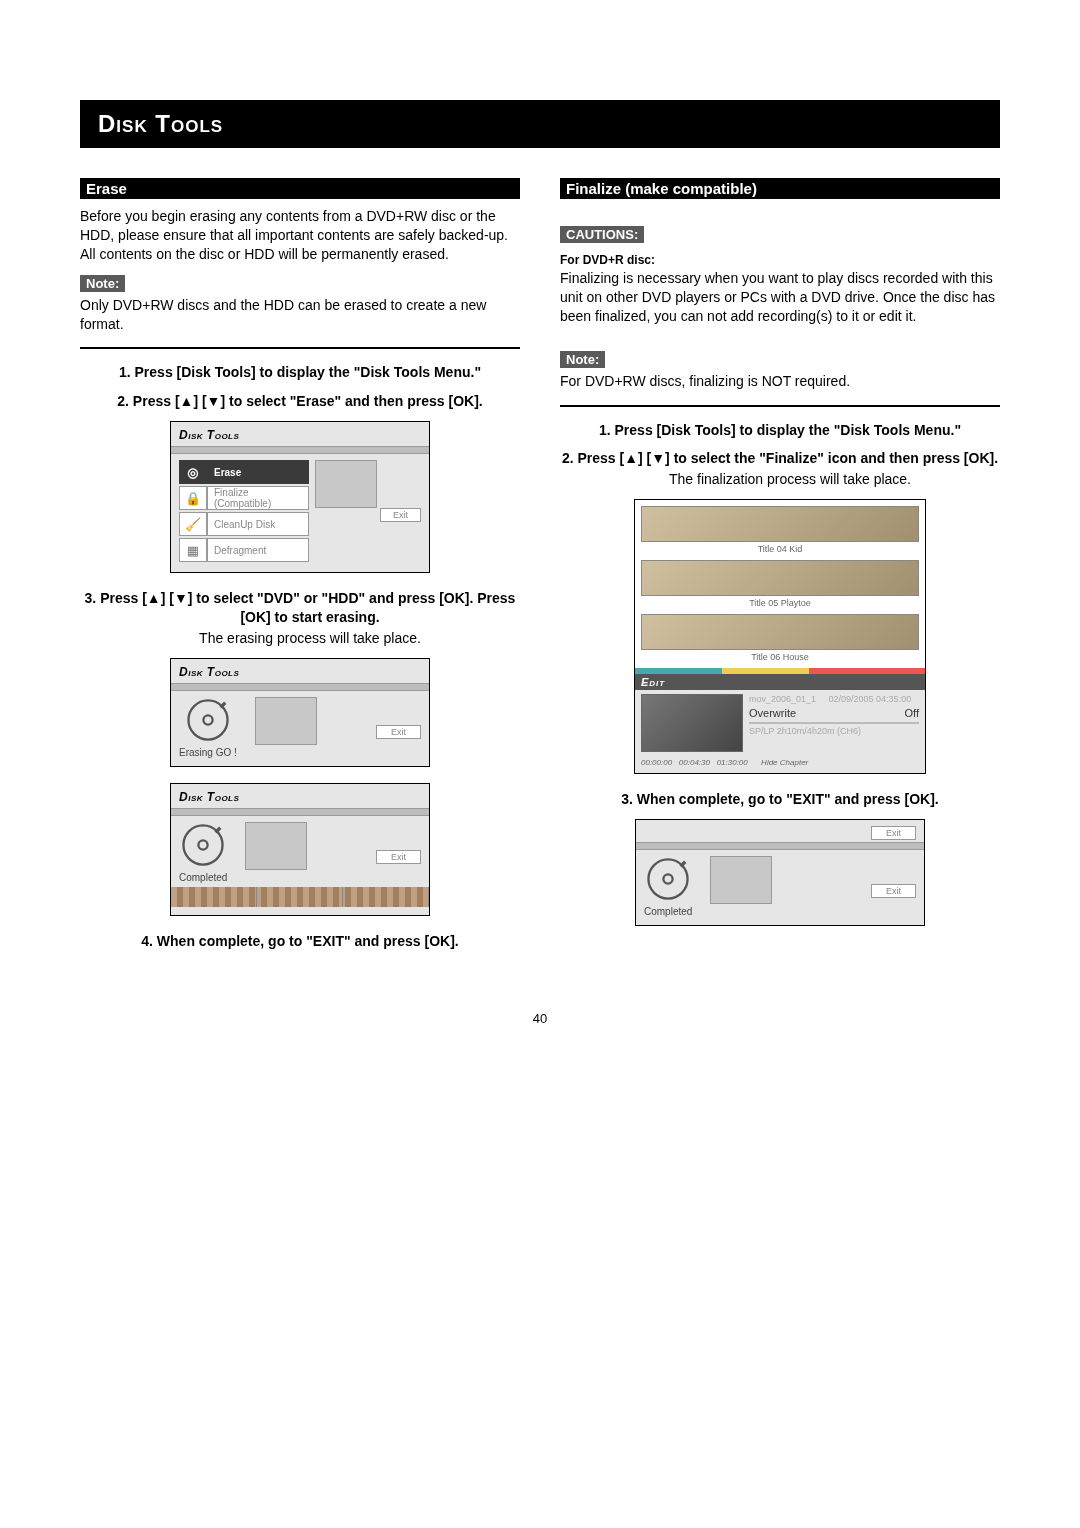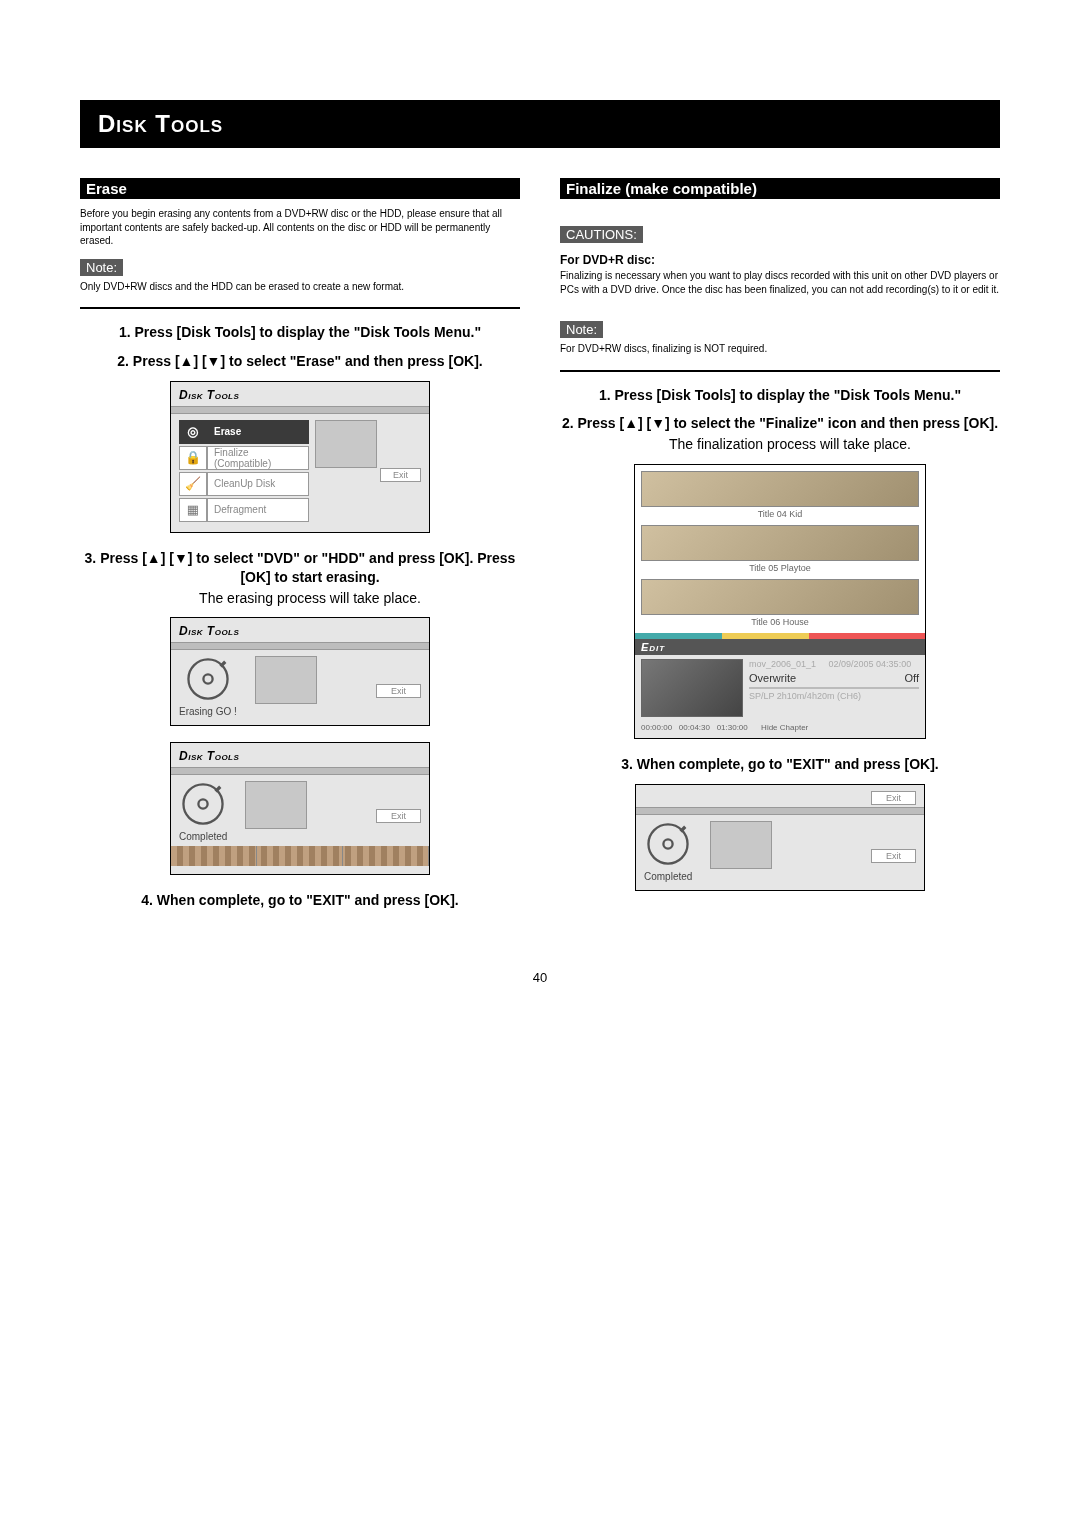--- a/index.html
+++ b/index.html
@@ -33,30 +33,30 @@
   }
   .section-hdr {
     background: #000;
     color: #fff;
     font-weight: bold;
     font-size: 15px;
     padding: 2px 6px;
     margin-bottom: 8px;
   }
   .body-text {
-    font-size: 10px;
+    font-size: 14px;
     line-height: 1.35;
     margin-bottom: 10px;
   }
   .label-chip {
     display: inline-block;
     background: #5a5a5a;
     color: #fff;
     font-size: 13px;
-    font-weight: normal;
+    font-weight: bold;
     padding: 1px 6px;
     margin-bottom: 4px;
     text-align: center;
   }
   hr.thick {
     border: none;
     border-top: 2px solid #000;
     margin: 14px 0;
   }
   ol.steps {
@@ -247,20 +247,21 @@
     flex: 1;
     line-height: 1.3;
   }
   .edit-main .txt .ov {
     font-size: 11px;
     color: #333;
   }
   .edit-foot {
     padding: 2px 6px 6px 6px;
     font-size: 8px;
+    font-style: italic;
   }
   .page-num {
     text-align: center;
     font-size: 13px;
     margin-top: 50px;
   }
 </style>
 </head>
 <body>
 

